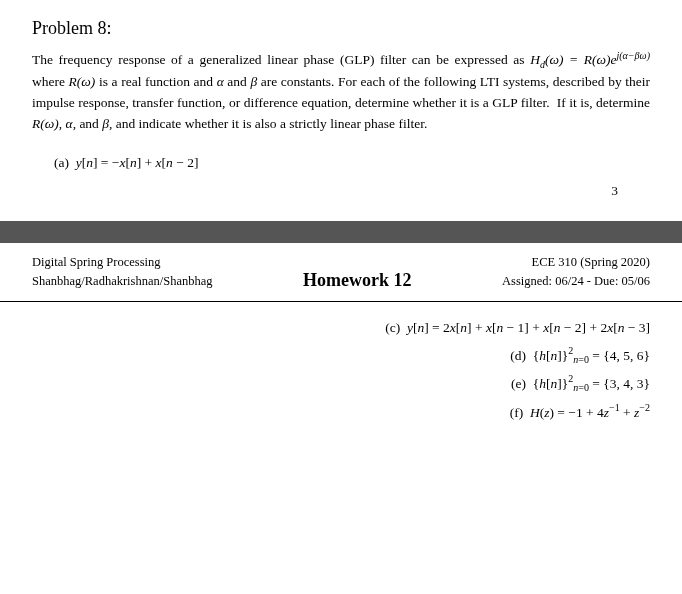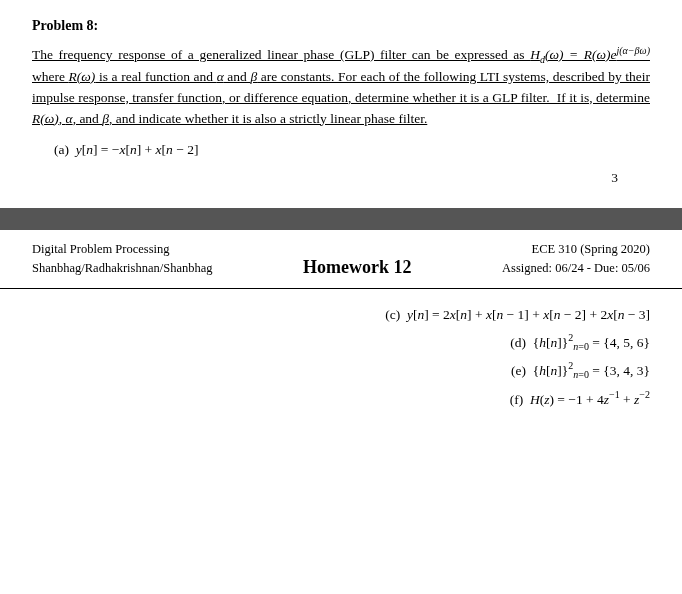--- a/index.html
+++ b/index.html
@@ -11,31 +11,30 @@
       font-size: 14px;
       color: #000;
       overflow: hidden;
     }
 
     .page-top {
       padding: 18px 32px 12px 32px;
     }
 
     .problem-title {
-      font-weight: bold;
+      font-weight: normal;
       margin-bottom: 8px;
-      font-size: 14px;
+      font-size: 18px;
     }
 
     .problem-text {
       font-size: 13.5px;
       line-height: 1.55;
       text-align: justify;
-      margin-bottom: 10px;
-      text-decoration: underline;
+      margin-bottom: 18px;
     }
 
     .parts {
       font-size: 13.5px;
       line-height: 1.7;
       padding-left: 4px;
     }
 
     .part-line {
       display: block;
@@ -123,21 +122,21 @@
 
   <div class="page-number-area">
     <span>3</span>
   </div>
 </div>
 
 <div class="divider-dark"></div>
 
 <div class="footer-section">
   <div class="footer-left">
-    <div>Digital Problem Processing</div>
+    <div>Digital Spring Processing</div>
     <div>Shanbhag/Radhakrishnan/Shanbhag</div>
   </div>
   <div class="footer-center">Homework 12</div>
   <div class="footer-right">
     <div>ECE 310 (Spring 2020)</div>
     <div>Assigned: 06/24 - Due: 05/06</div>
   </div>
 </div>
 
 <div class="divider-thin"></div>

